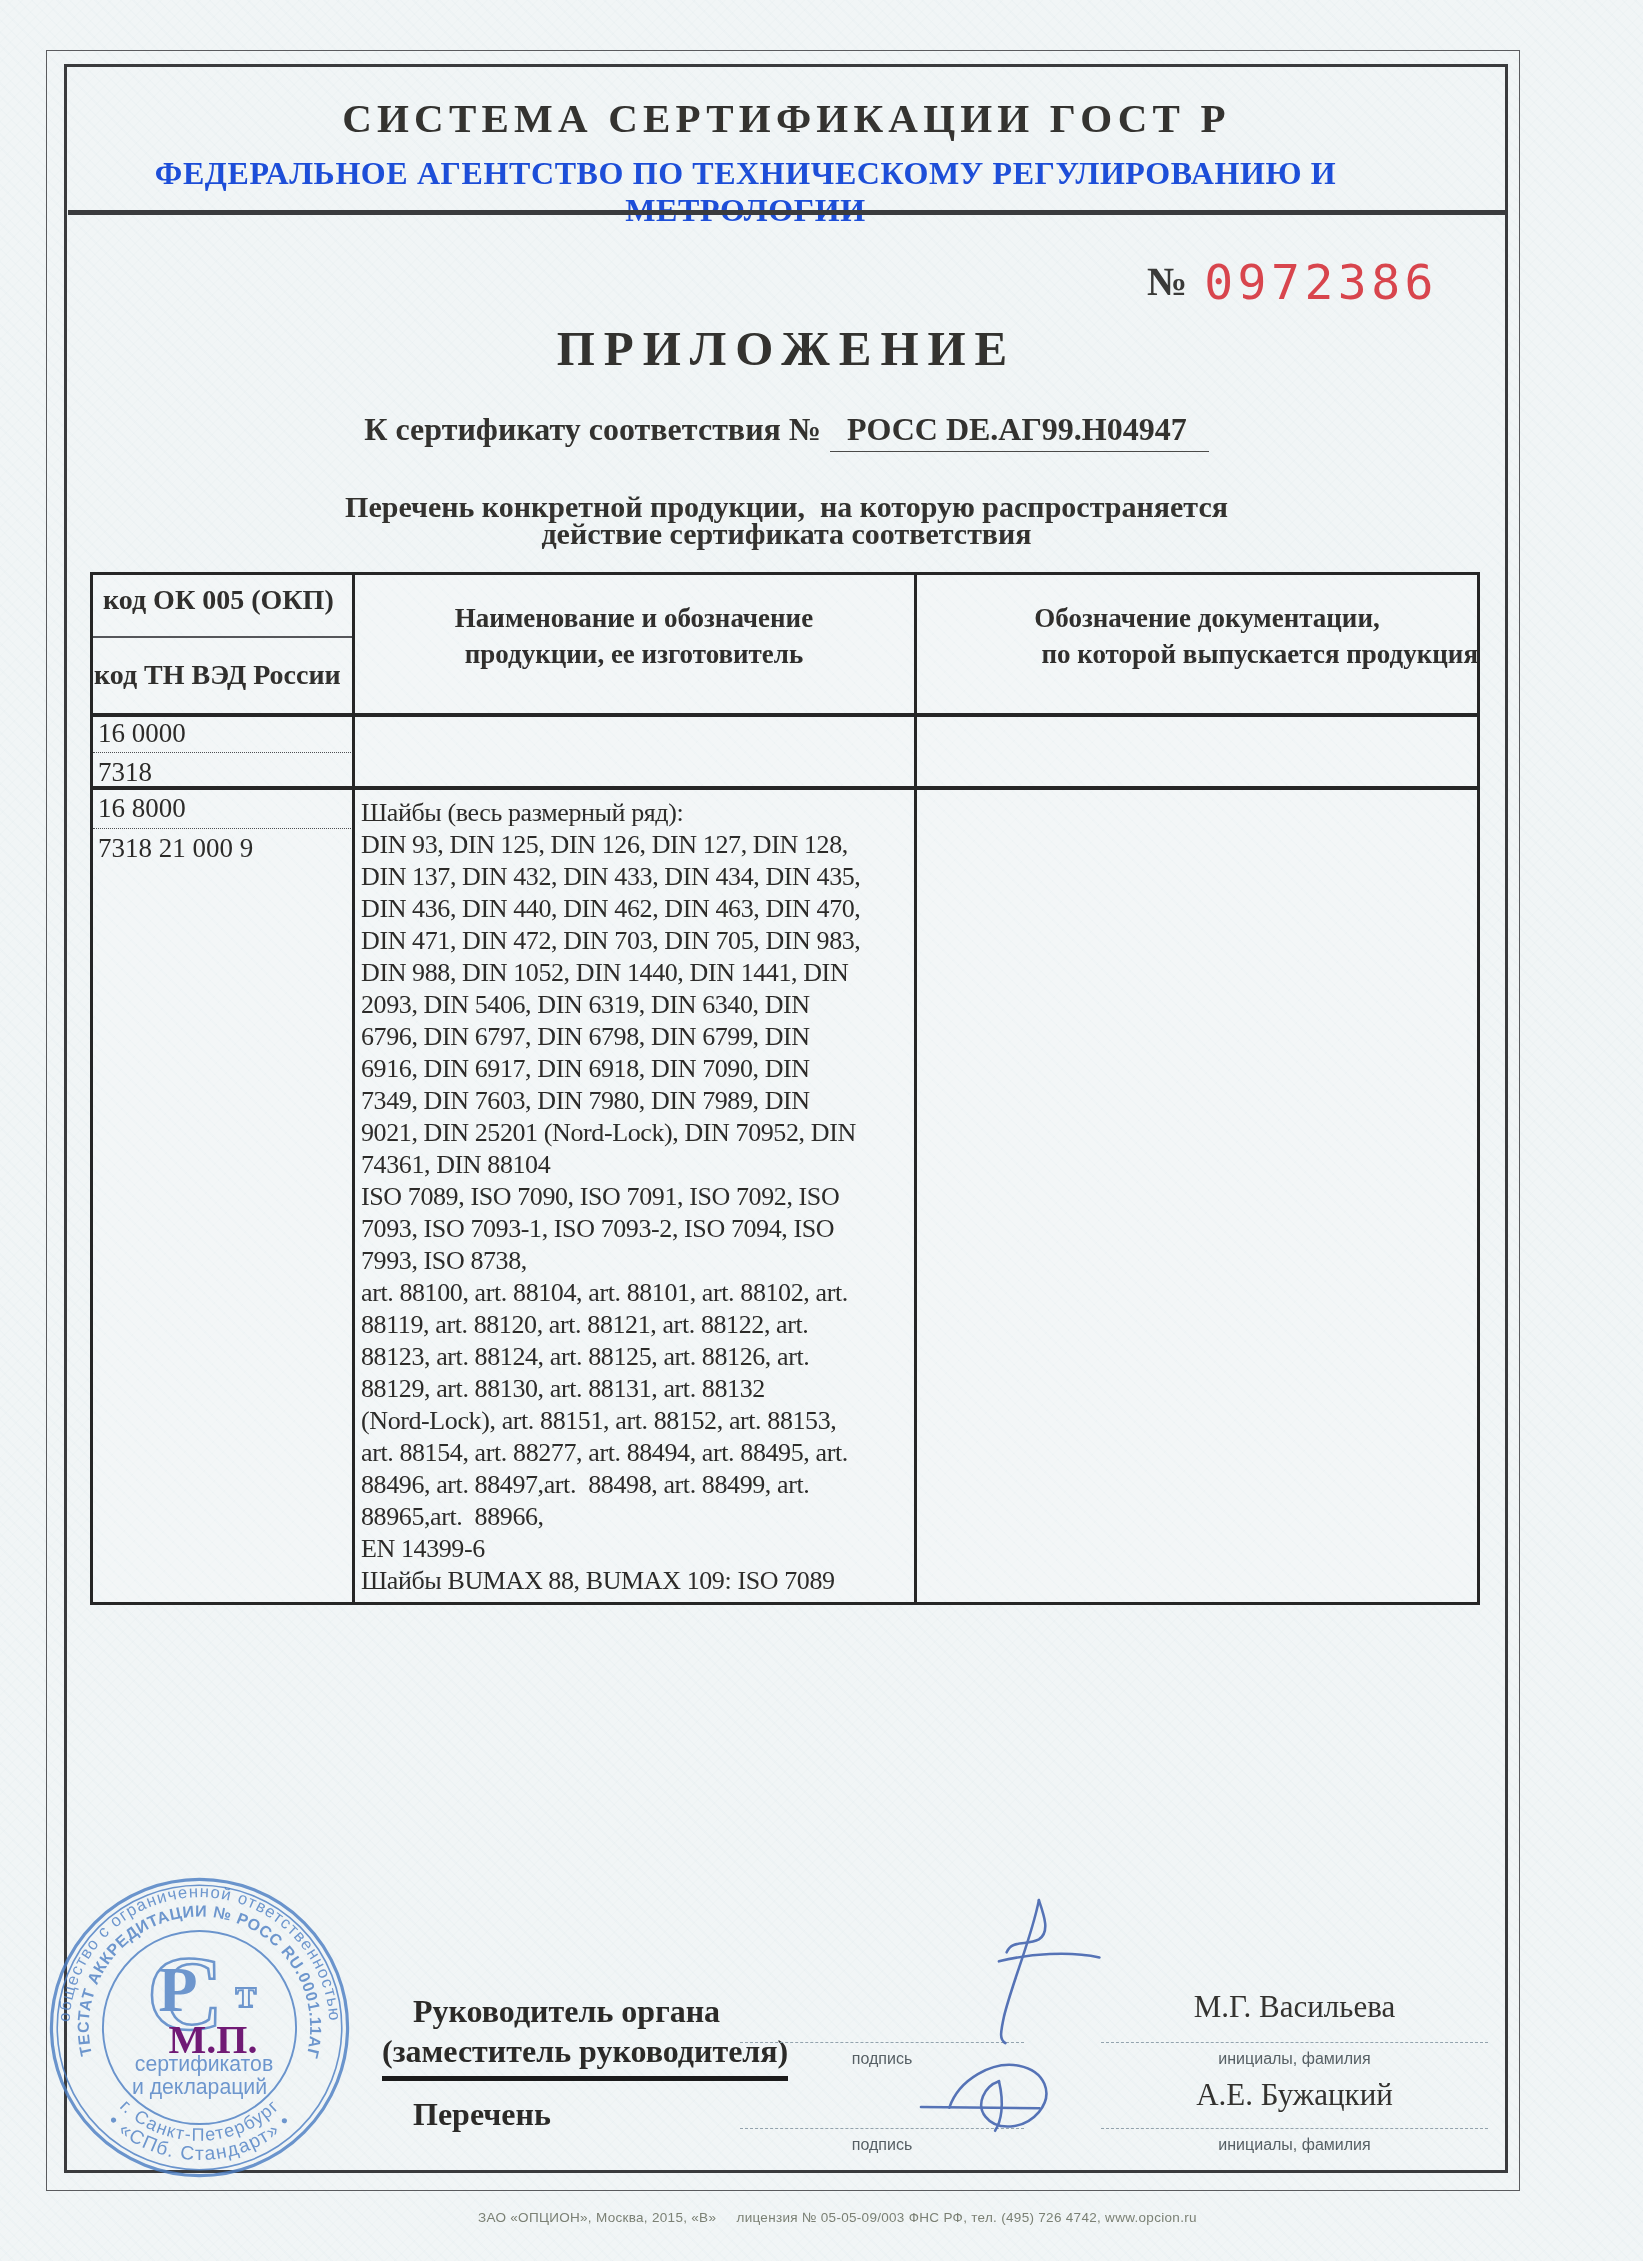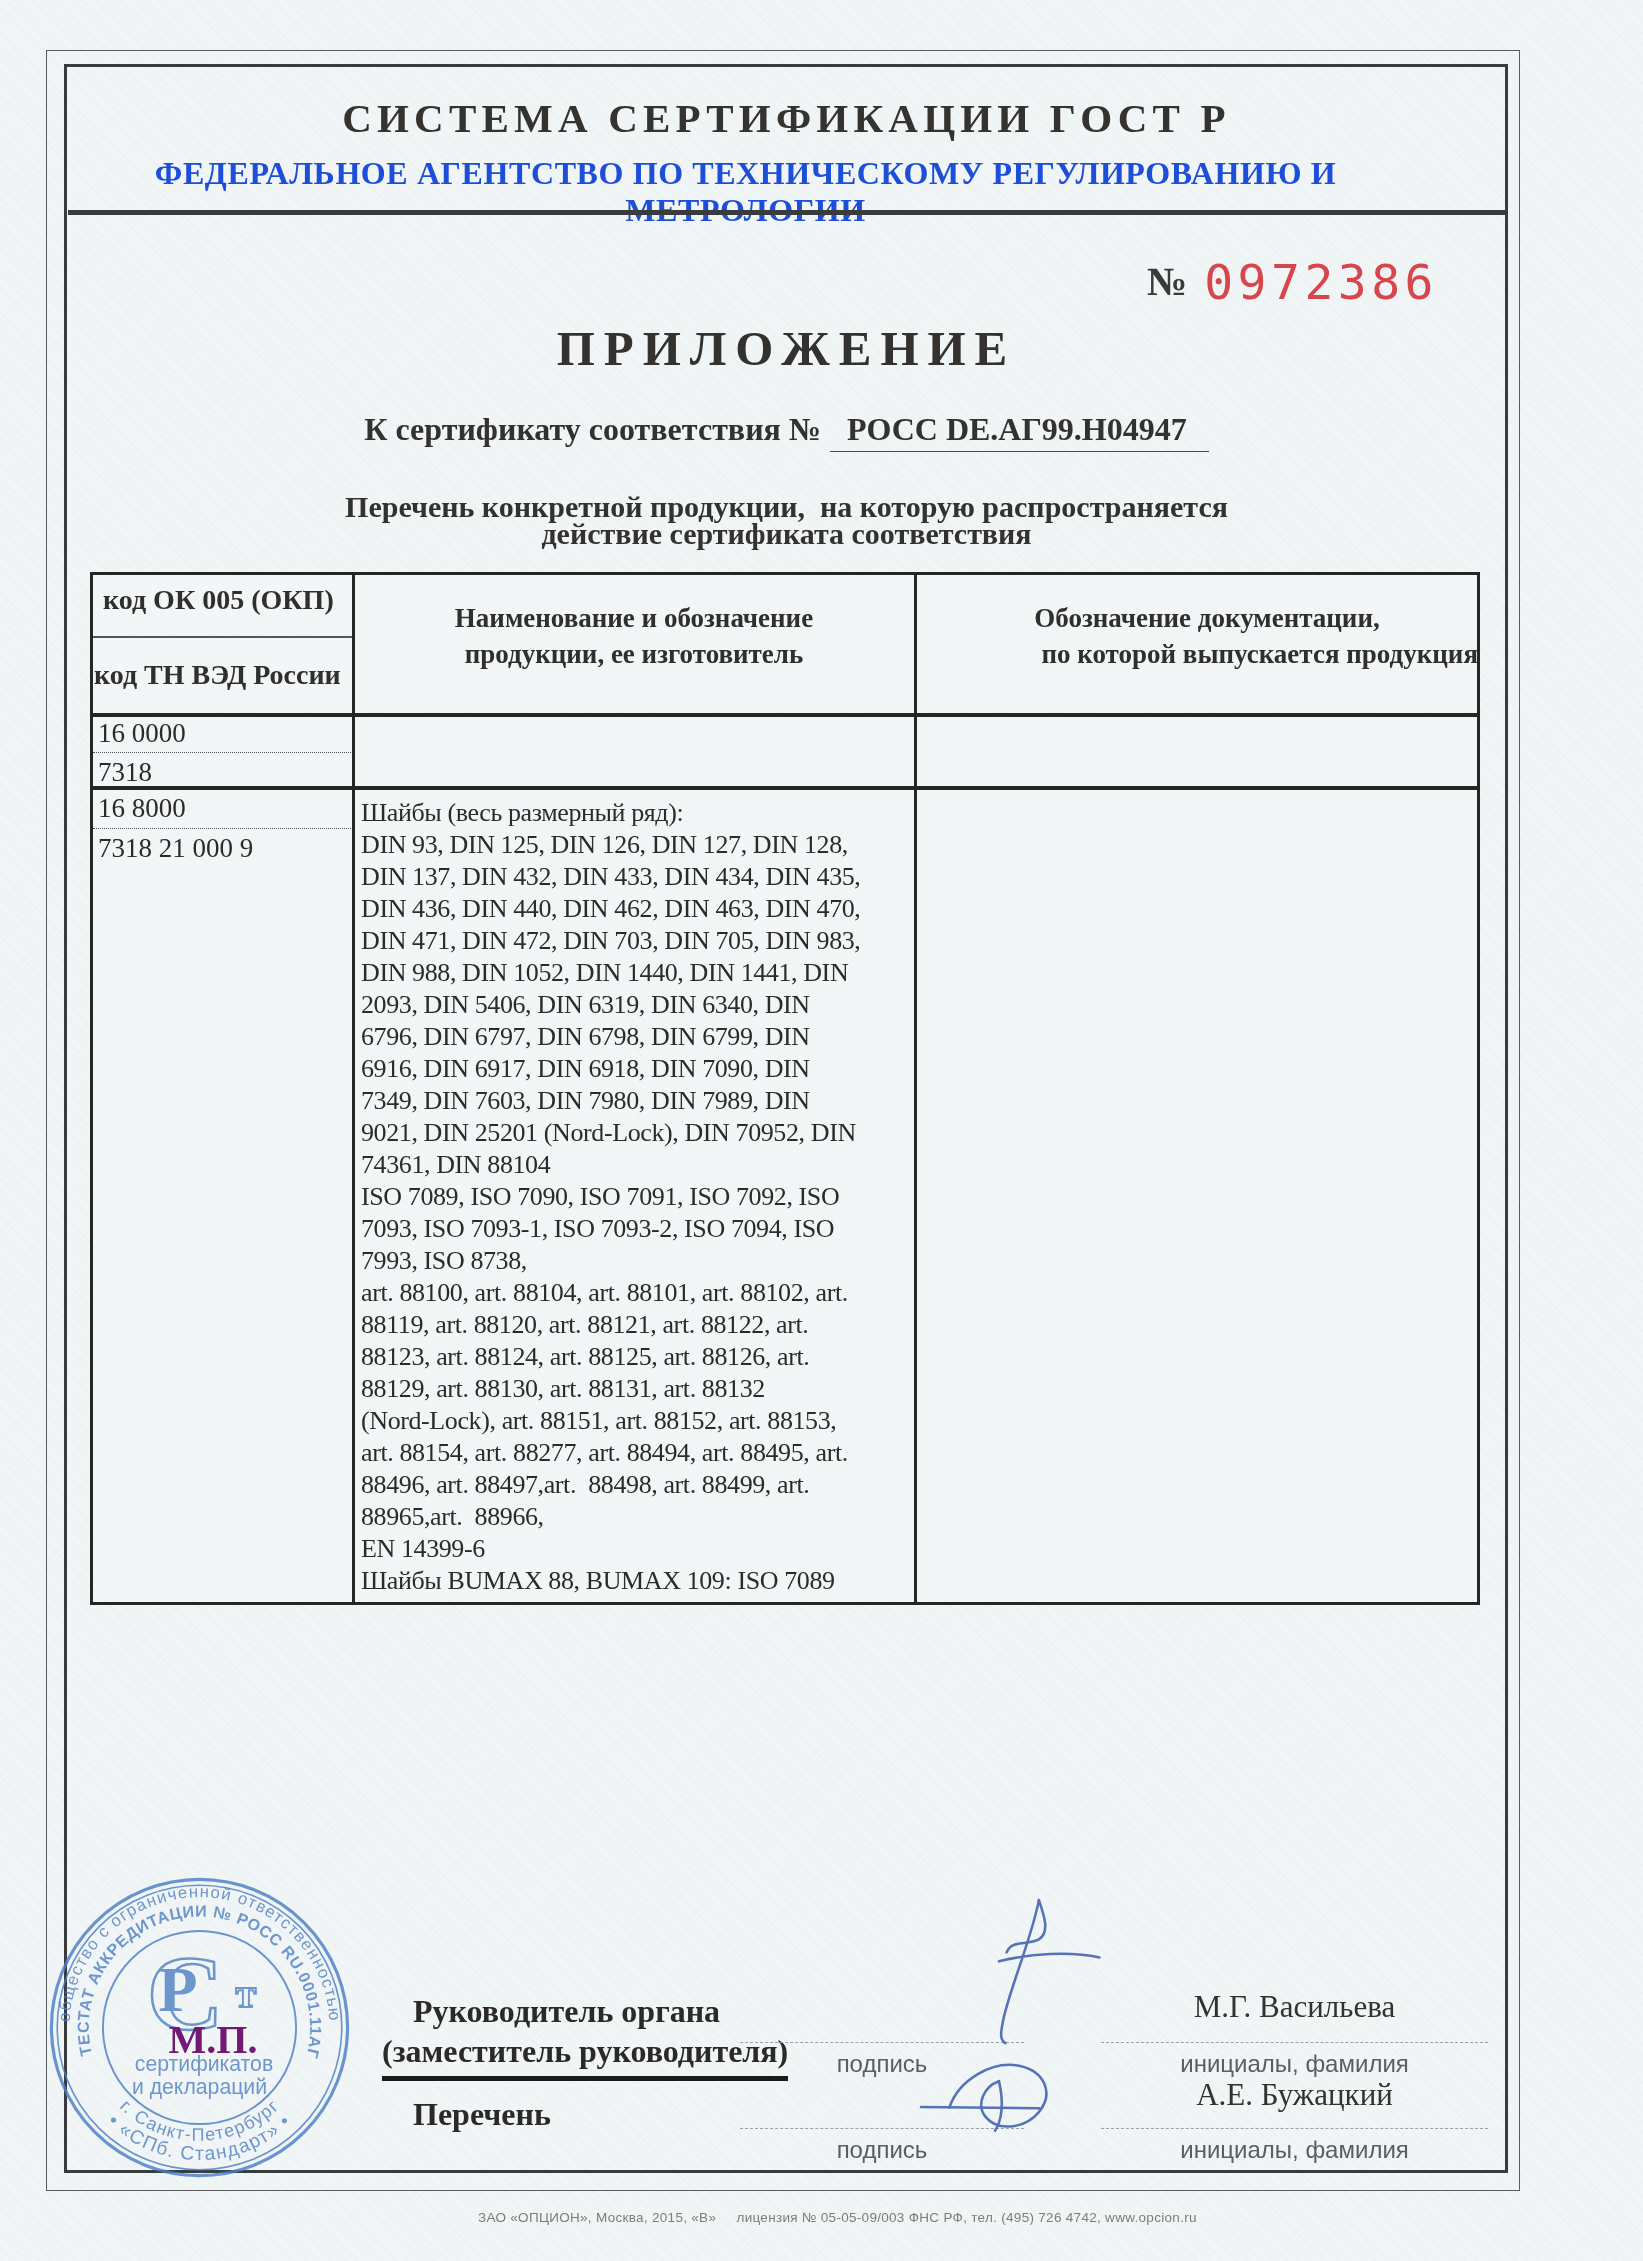--- a/index.html
+++ b/index.html
@@ -59,21 +59,21 @@
   
   .role{font-size:32px;font-weight:bold;color:#2b2a28;}
   .role1{left:413px;top:1993px;}
   .role2{left:382px;top:2033px;border-bottom:5.2px solid #1b1b1b;padding-bottom:6.4px;}
   .expert{left:413px;top:2096px;}
   .sig-rule{height:0;border-top:1.3px dashed #93a3ad;}
   .sigline1{left:740px;top:2042px;width:284px;}
   .sigline2{left:740px;top:2128px;width:284px;}
   .nameline1{left:1101px;top:2042px;width:387px;}
   .nameline2{left:1101px;top:2128px;width:387px;}
-  .cap{font-family:"Liberation Sans","DejaVu Sans",sans-serif;font-size:24px;color:#565f64;text-align:center;}
+  .cap{font-family:"Liberation Sans","DejaVu Sans",sans-serif;font-size:16px;color:#565f64;text-align:center;}
   .sigcap1{left:740px;top:2050px;width:284px;}
   .sigcap2{left:740px;top:2136px;width:284px;}
   .namecap1{left:1101px;top:2050px;width:387px;}
   .namecap2{left:1101px;top:2136px;width:387px;}
   .sign-name{font-size:31px;color:#33322f;text-align:center;}
   .name1{left:1101px;top:1989px;width:387px;}
   .name2{left:1101px;top:2077px;width:387px;}
   .mp-label{left:158px;top:2016px;width:110px;text-align:center;font-size:40px;font-weight:bold;color:#701a75;}
   
   .stamp-svg{left:45px;top:1873px;}

